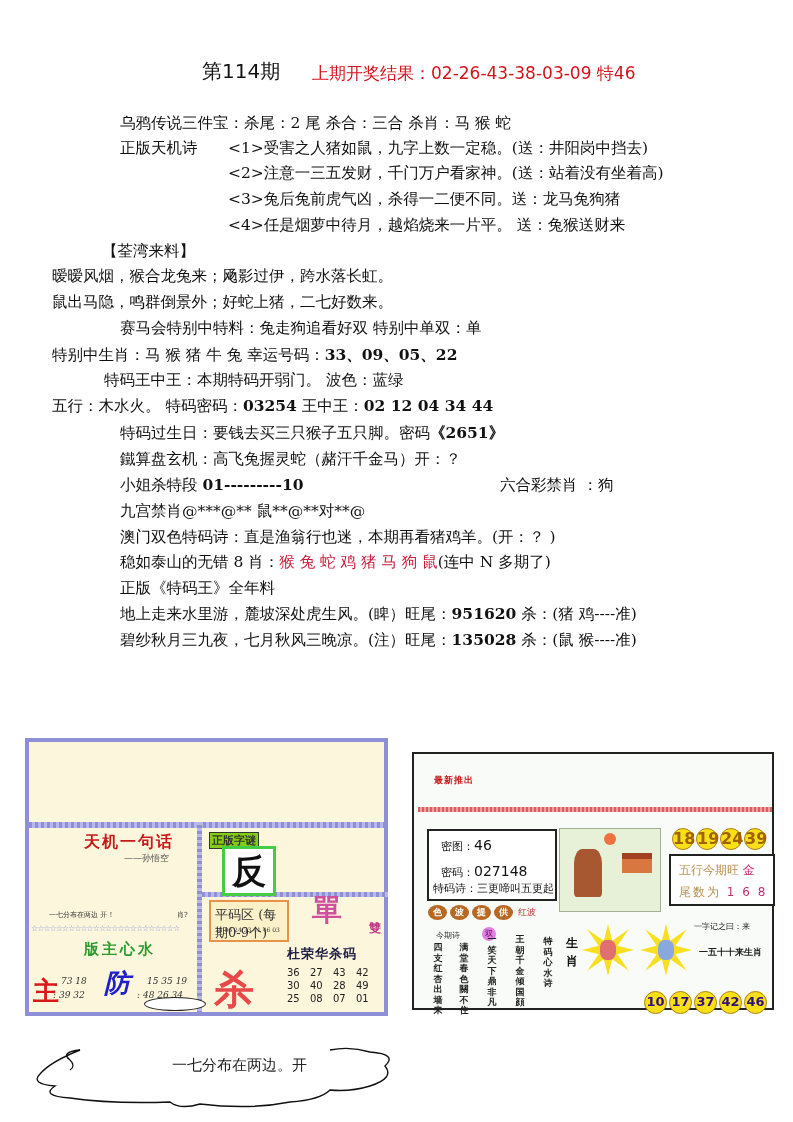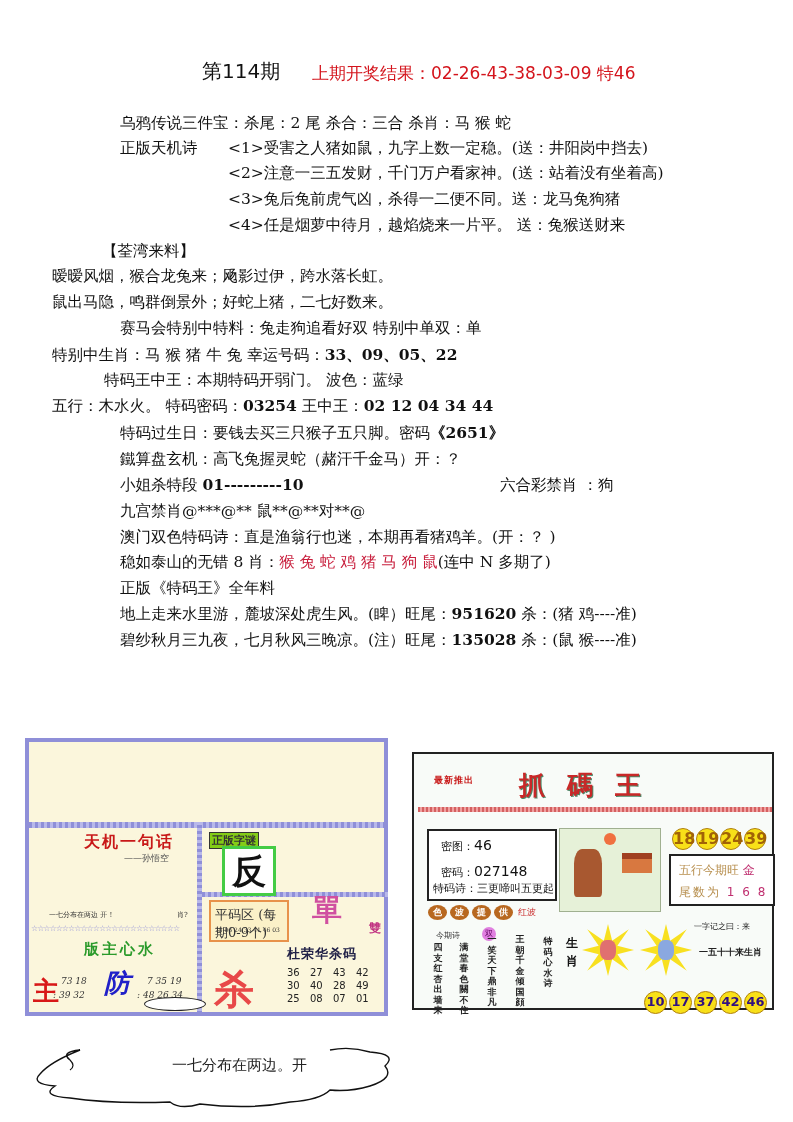--- a/index.html
+++ b/index.html
@@ -128,21 +128,21 @@
   <div class="tj-author">——孙悟空</div>
   <div class="tj-foot">一七分布在两边  开 !</div>
   <div class="tj-foot2">肖?</div>
   <div class="stars">☆☆☆☆☆☆☆☆☆☆☆☆☆☆☆☆☆☆☆☆☆☆☆☆</div>
 
   <div class="bz-title">版主心水</div>
   <div class="bz-zhu">主</div>
   <div class="bz-nums" style="left:32px;top:234px;">73   18</div>
   <div class="bz-nums" style="left:24px;top:248px;">:&nbsp;<span>39   32</span></div>
   <div class="bz-fang">防</div>
-  <div class="bz-nums" style="left:118px;top:234px;">7   35   19</div>
+  <div class="bz-nums" style="left:118px;top:234px;">15   35   19</div>
   <div class="bz-nums" style="left:108px;top:248px;">:&nbsp;<span>48   26   34</span></div>
   <div class="ellipse"></div>
 
   <div class="zb-label">正版字谜</div>
   <div class="zb-box">反</div>
   <div class="pm-box">
     <div class="pm-label">平码区 (每期0-9个)</div>
     <div class="pm-nums">25 06 24 33 41 46 03</div>
   </div>
   <div class="dan">單</div>
@@ -152,21 +152,20 @@
   <div class="du-title">杜荣华杀码</div>
   <div class="du-grid">
     <div><span>36</span><span>27</span><span>43</span><span>42</span></div>
     <div><span>30</span><span>40</span><span>28</span><span>49</span></div>
     <div><span>25</span><span>08</span><span>07</span><span>01</span></div>
   </div>
 </div>
 
 <div class="panel-right">
   <div class="pr-new">最新推出</div>
-  <div class="pr-title">抓碼王</div>
   <div class="pr-rule"></div>
 
   <div class="mt-box">
     <div class="mt-row" style="top:6px;"><span>密图：</span><span class="mt-big">46</span></div>
     <div class="mt-row" style="top:32px;"><span>密码：</span><span class="mt-big">027148</span></div>
     <div class="mt-row" style="top:50px;left:4px;"><span>特码诗：</span><span>三更啼叫五更起</span></div>
   </div>
 
   <div class="pic-box">
     <div class="sun"></div>

